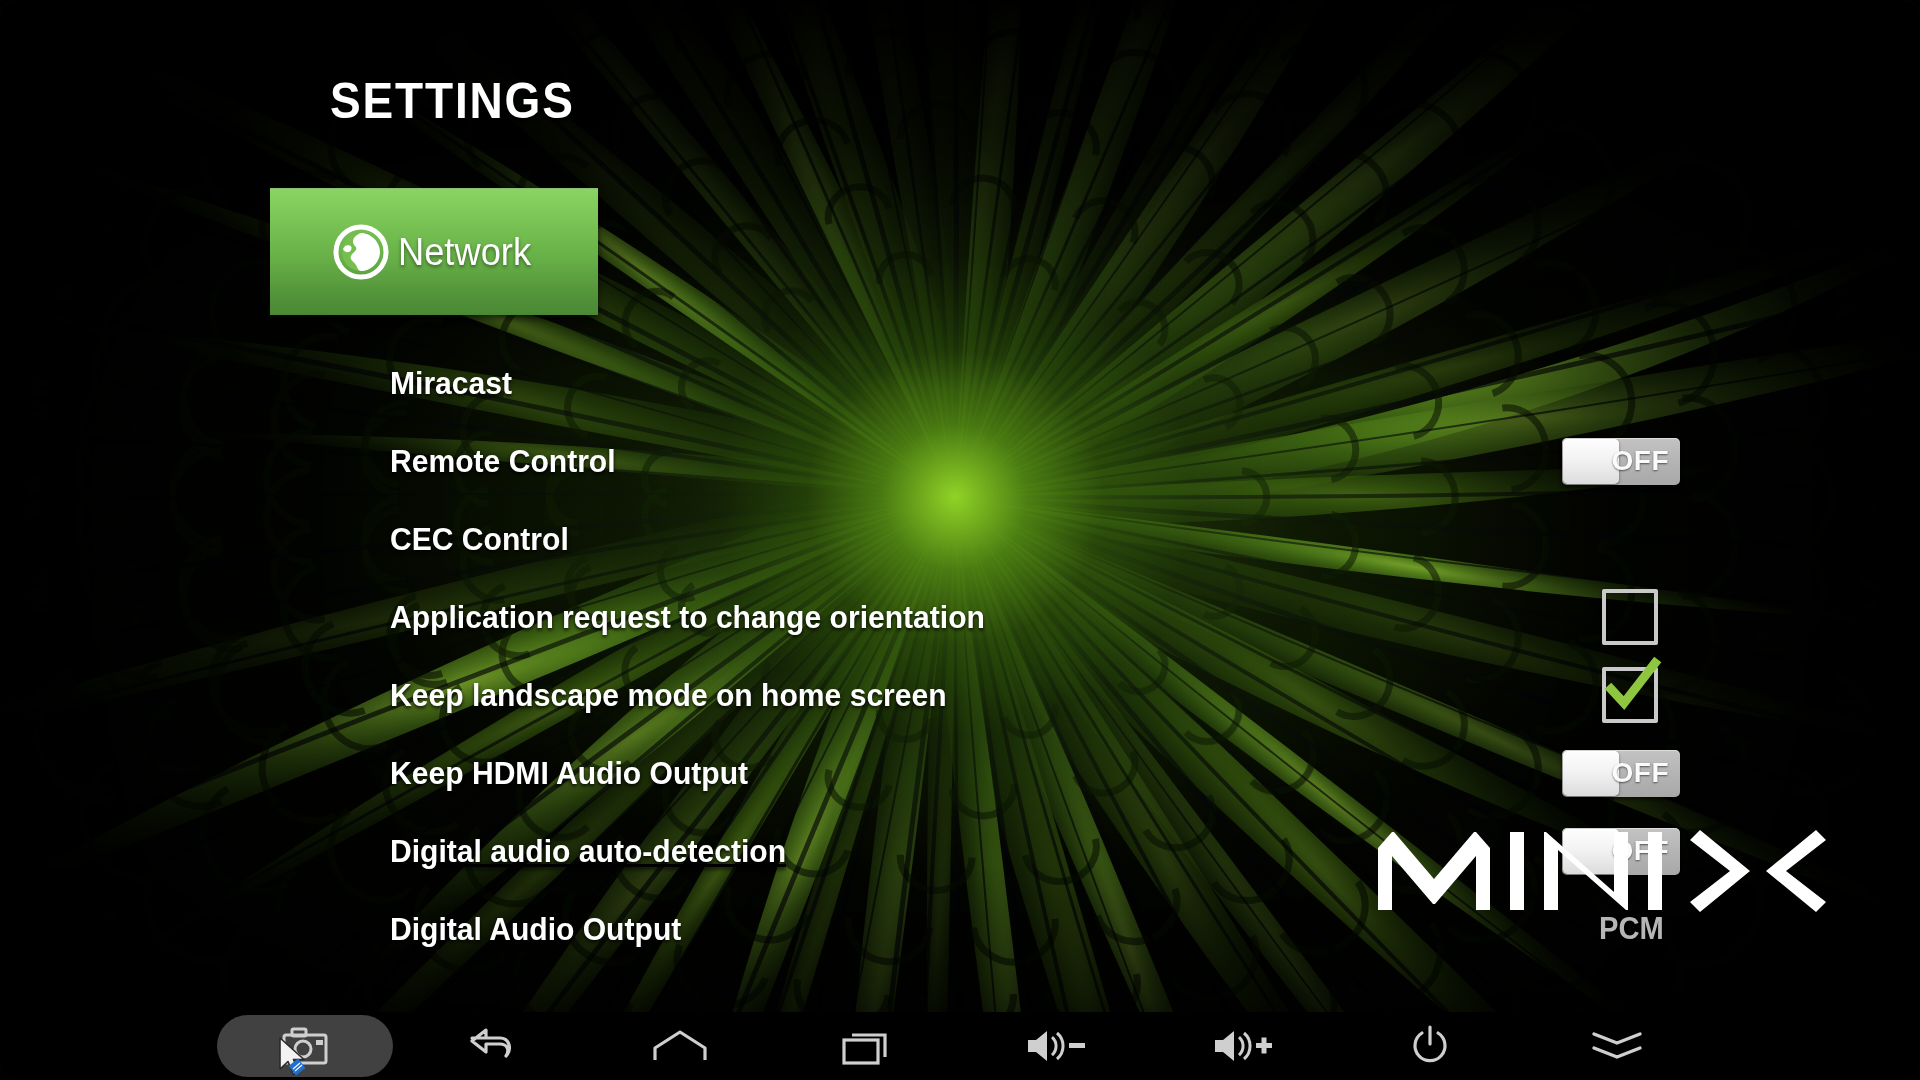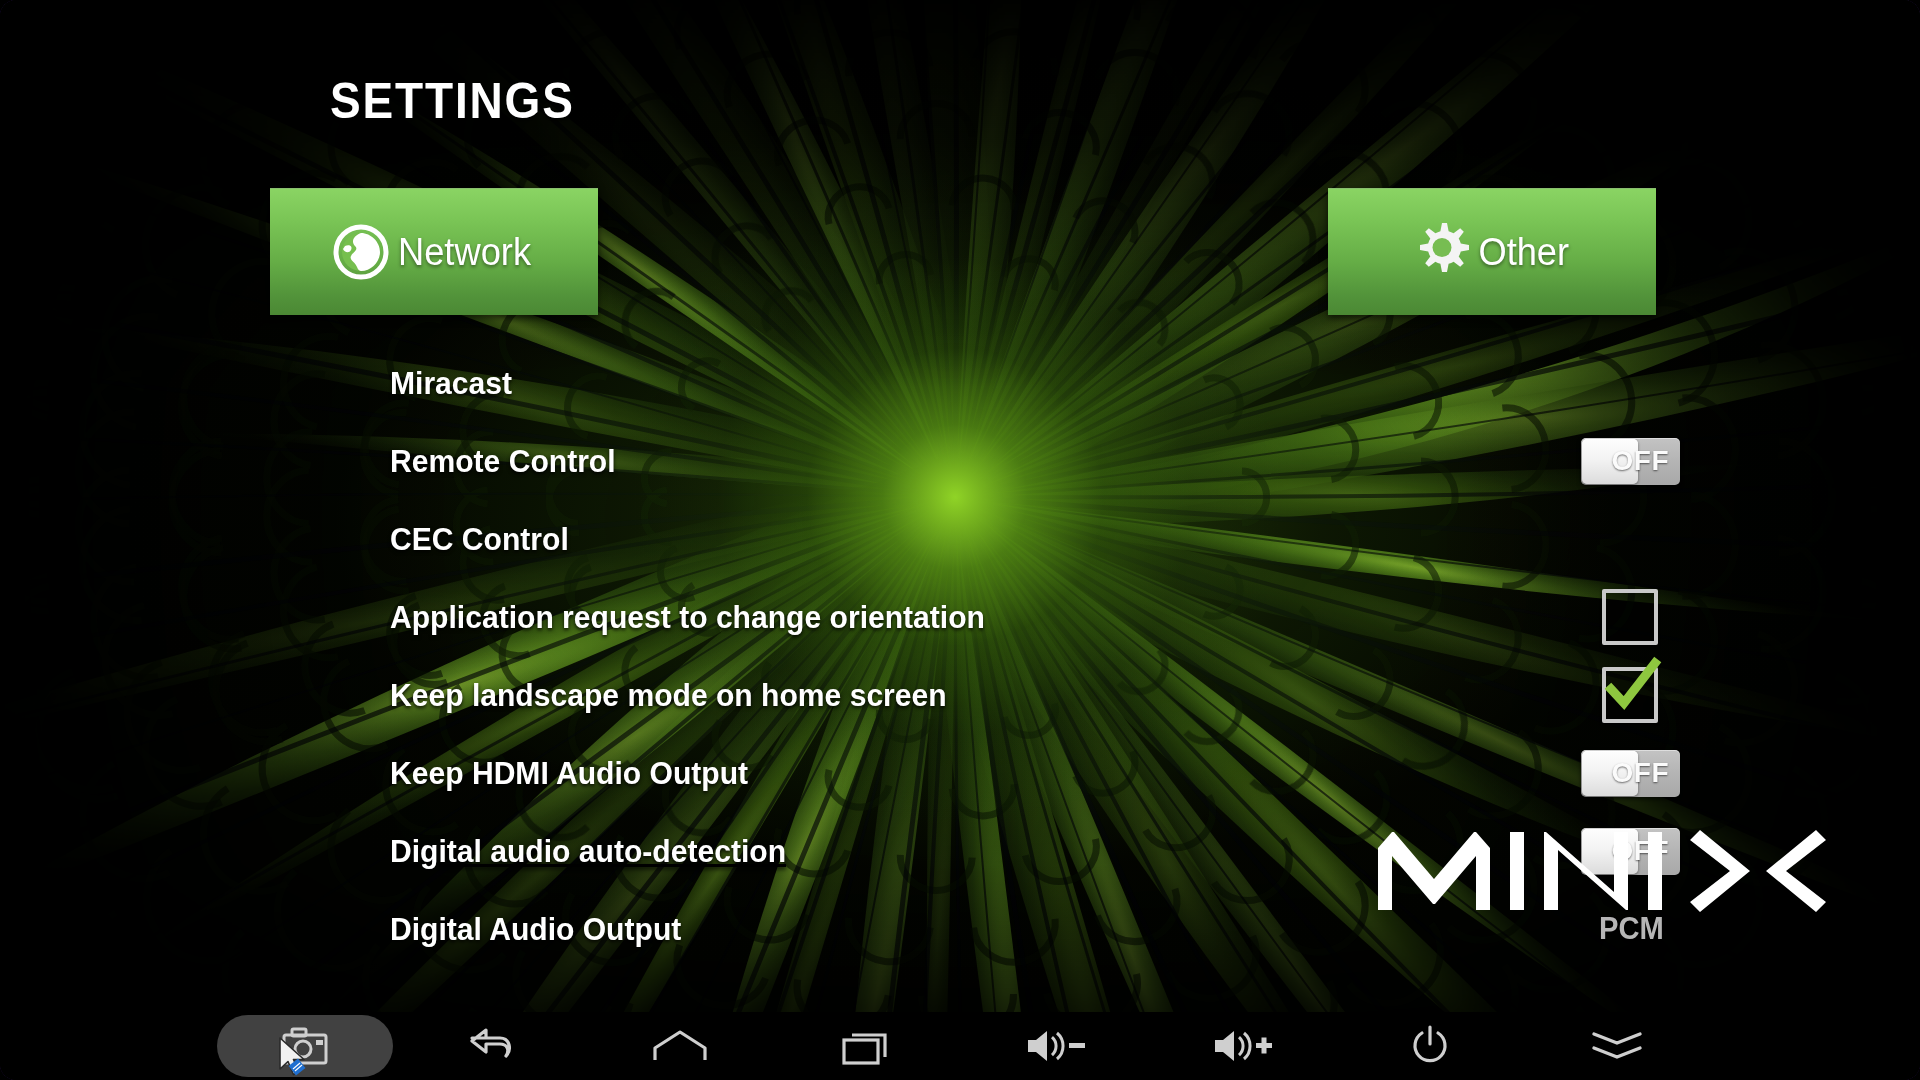--- a/index.html
+++ b/index.html
@@ -68,21 +68,21 @@
   .row .name{
     color:#fff;font-size:32px;font-weight:bold;
     font-family:"Liberation Sans Narrow","Liberation Sans",sans-serif;
     transform:scaleX(.94);transform-origin:left center;
     text-shadow:0 2px 4px rgba(0,0,0,.85);white-space:nowrap;
   }
   .row .ctl{position:absolute;right:0;display:flex;align-items:center;justify-content:flex-end;}
 
   
   .toggle{
-    position:relative;width:99px;height:47px;border-radius:5px;
+    position:relative;width:118px;height:47px;border-radius:5px;
     background:linear-gradient(180deg,#c3c3c3 0%,#b4b4b4 50%,#a8a8a8 100%);
     box-shadow:0 2px 4px rgba(0,0,0,.55), inset 0 1px 0 rgba(255,255,255,.45);
     display:flex;align-items:center;justify-content:flex-end;
   }
   .toggle .knob{
     position:absolute;left:1px;top:1px;width:56px;height:45px;border-radius:5px;
     background:linear-gradient(180deg,#fdfdfd 0%,#f3f3f3 45%,#dcdcdc 100%);
     box-shadow:0 1px 3px rgba(0,0,0,.45), inset 0 1px 0 #fff;
   }
   .toggle .st{
@@ -647,29 +647,20 @@
       <div class="tab" style="left: 270px; top: 176px; width: 328px; height: 126px;">
         <svg class="ic" width="60" height="60" viewBox="0 0 60 60">
         <circle cx="30" cy="30" r="25" fill="none" stroke="#fff" stroke-width="5"></circle>
         <circle cx="30" cy="30" r="19" fill="#76bf4e"></circle>
         <path d="M30 11 C22 14 20 20 24 24 C28 28 22 30 20 34 C18 38 24 40 26 45 C27 48 29 49 30 49 C40 49 49 40 49 30 C49 20 40 11 30 11 Z" fill="#fff"></path>
         <path d="M14 24 C18 22 22 24 20 28 C18 32 13 30 12 27 Z" fill="#fff"></path>
         <path d="M40 32 C44 31 47 34 45 38 C43 42 38 40 37 36 Z" fill="#fff"></path>
       </svg>
         <span class="lb">Network</span>
       </div>
-      <div class="tab" style="left: 1328px; top: 176px; width: 328px; height: 126px;">
-        <svg class="ic" width="62" height="62" viewBox="0 0 62 62">
-        <g fill="#f4f4f4">
-          <path d="M31 2 l5 0 1.6 8.2 a21 21 0 0 1 5 2.1 l6.6-5.1 3.6 3.6 -5.1 6.6 a21 21 0 0 1 2.1 5 l8.2 1.6 0 5 -8.2 1.6 a21 21 0 0 1 -2.1 5 l5.1 6.6 -3.6 3.6 -6.6-5.1 a21 21 0 0 1 -5 2.1 L36 51 l-5 0 -1.6-8.2 a21 21 0 0 1 -5-2.1 l-6.6 5.1 -3.6-3.6 5.1-6.6 a21 21 0 0 1 -2.1-5 L9 29 l0-5 8.2-1.6 a21 21 0 0 1 2.1-5 l-5.1-6.6 3.6-3.6 6.6 5.1 a21 21 0 0 1 5-2.1 Z"></path>
-        </g>
-        <circle cx="31" cy="26.5" r="9.5" fill="#77bd52"></circle>
-      </svg>
-        <span class="lb">Other</span>
-      </div>
     </div>
 
   <div id="list">
       <div class="row" style="top: 25px;">
         <span class="name">Miracast</span>
         <div class="ctl"></div>
       </div>
       <div class="row" style="top: 103px;">
         <span class="name">Remote Control</span>
         <div class="ctl">

